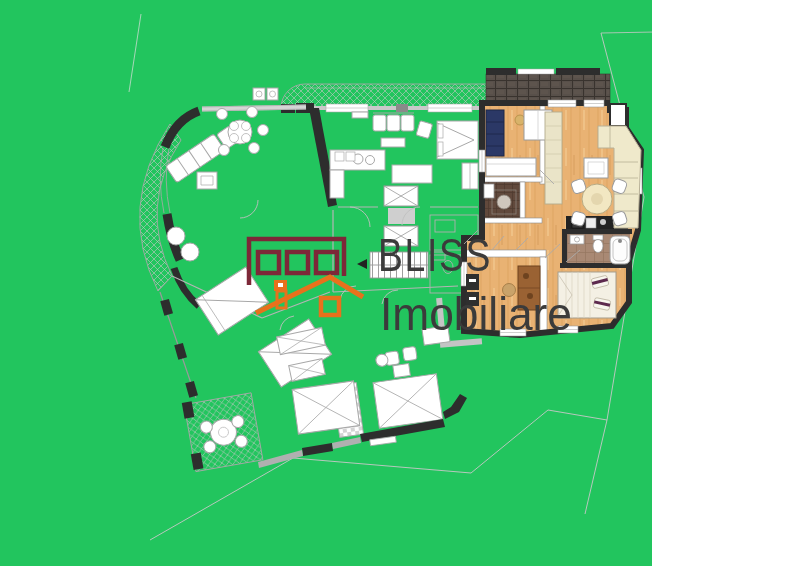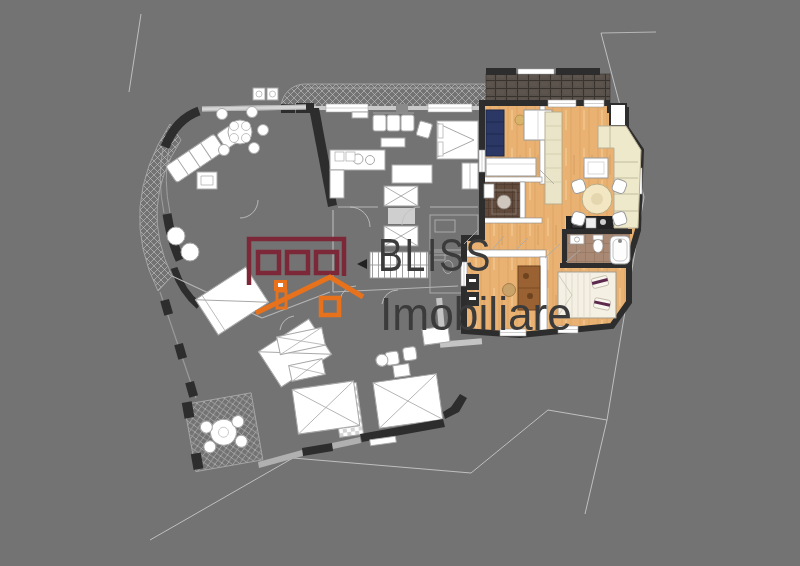--- a/index.html
+++ b/index.html
@@ -1,16 +1,16 @@
 <!DOCTYPE html>
 <html><head>
 <meta charset="utf-8">
 <style>
   html,body{margin:0;padding:0;background:#ffffff;}
-  .stage{position:relative;width:800px;height:566px;background:#737373;overflow:hidden;
+  .stage{position:relative;width:652px;height:566px;background:#22c55e;overflow:hidden;
          font-family:"Liberation Sans", sans-serif;}
   svg text{font-family:"Liberation Sans", sans-serif;}
   .wm-text{fill:#3b3b3b;font-weight:400;}
 </style>
 </head>
 <body>
 
 <div class="stage">
 <svg width="800" height="566" viewBox="0 0 800 566">
   <defs>

